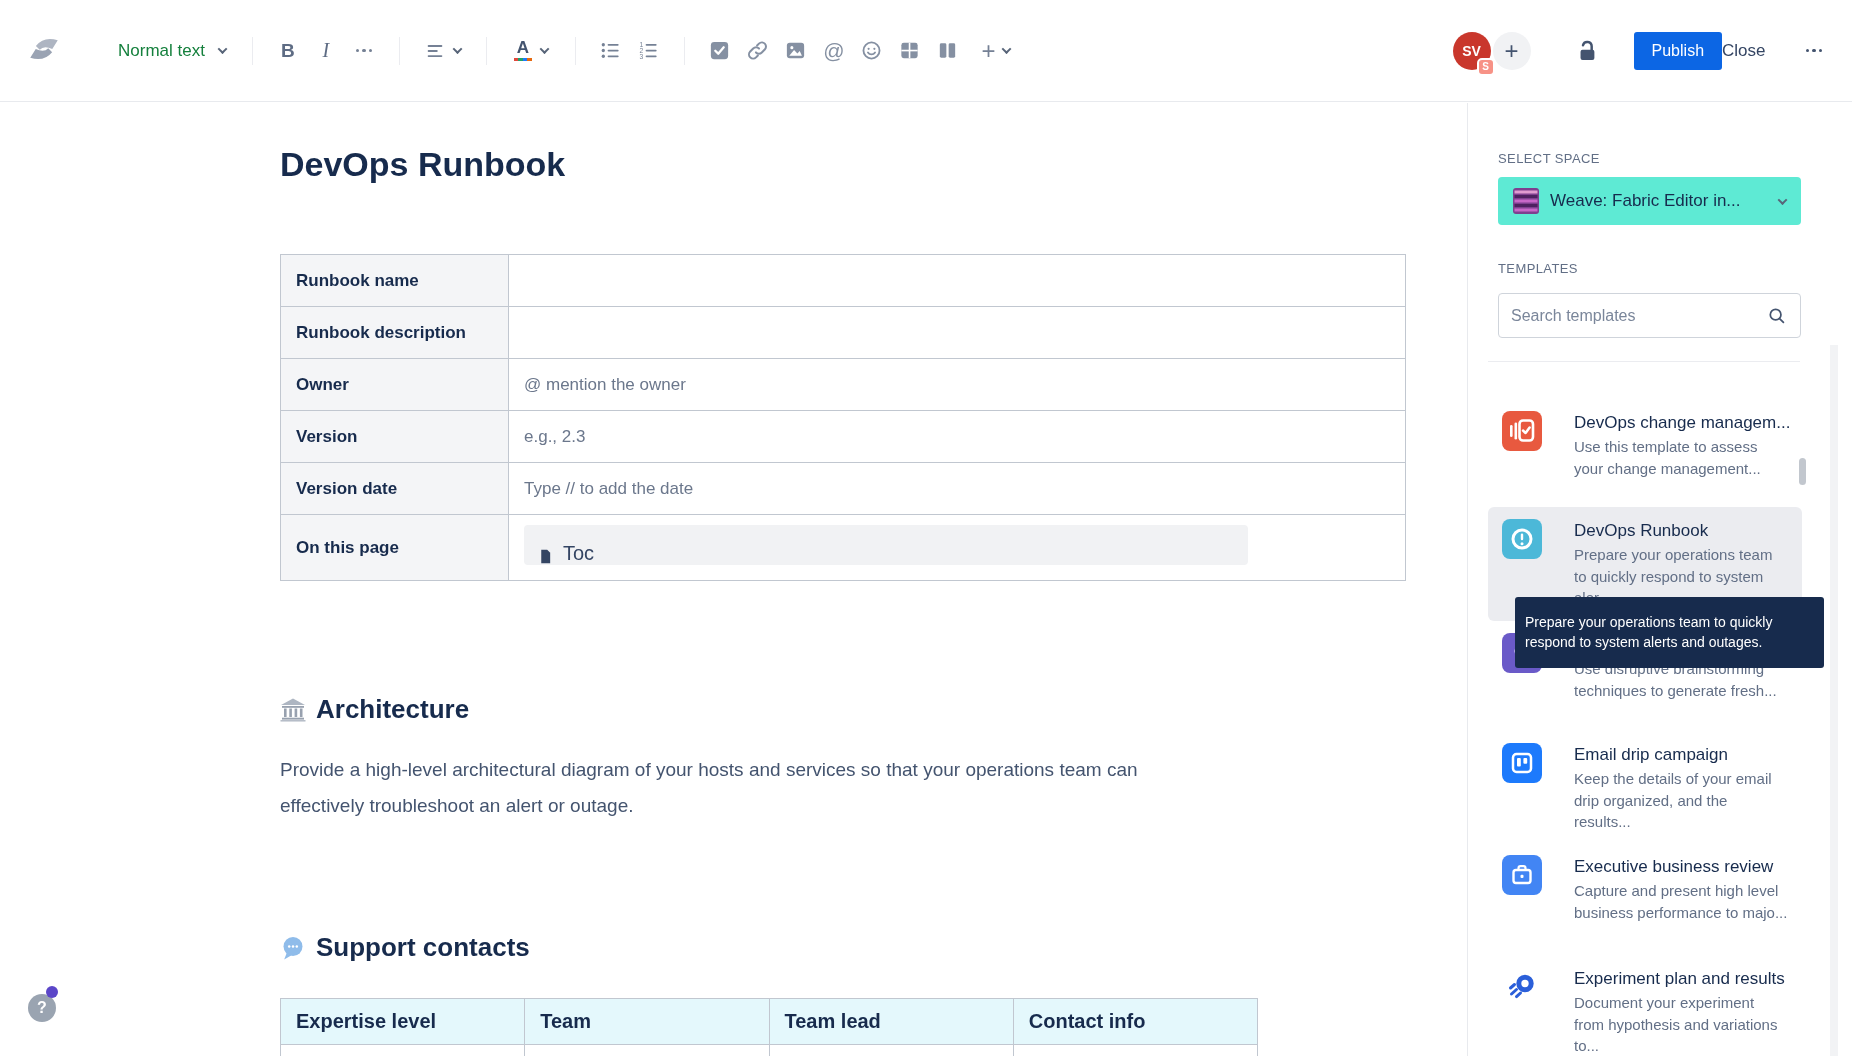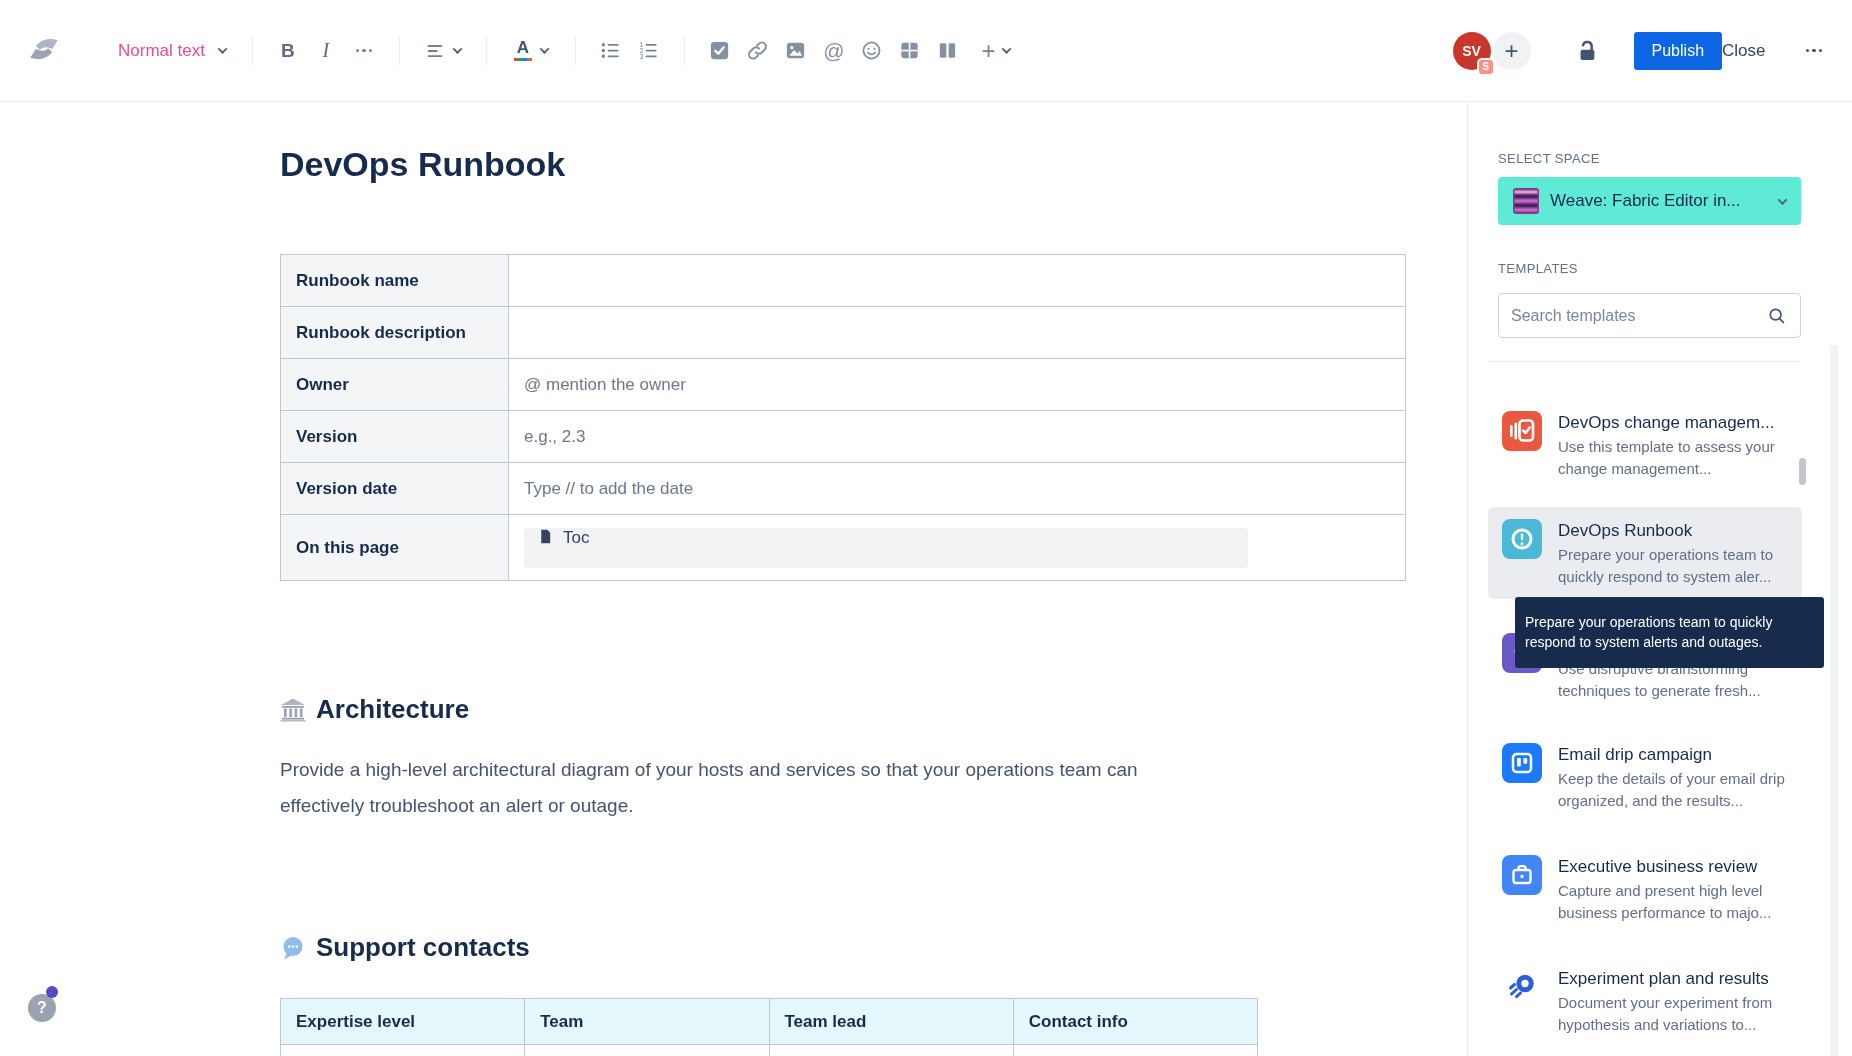--- a/index.html
+++ b/index.html
@@ -7,21 +7,21 @@
               font-family:"Liberation Sans", sans-serif; color:#172B4D; }
   .app { position:relative; width:1852px; height:1056px; background:#fff; }
 
   
   .topbar { position:absolute; top:0; left:0; right:0; height:102px;
             border-bottom:1px solid #E8EAEE; display:flex; align-items:center;
             padding:0 30px 0 24px; background:#fff; z-index:5; }
   .tb-left { display:flex; align-items:center; }
   .logo { margin-right:44px; }
   .style-select { display:flex; align-items:center; gap:14px; font-size:17px;
-                  color:#ec4899; padding:8px 10px; border-radius:4px; cursor:pointer; }
+                  color:#15803d; padding:8px 10px; border-radius:4px; cursor:pointer; }
   .sep { width:1px; height:28px; background:#EBECF0; margin:0 16px; }
   .tbtn { min-width:34px; height:34px; display:flex; align-items:center; justify-content:center;
           border-radius:4px; color:#758195; cursor:pointer; margin:0 2px; }
   .tbtn.bold { font-weight:700; font-size:19px; color:#5E6C84; }
   .tbtn.italic { font-style:italic; font-family:"Liberation Serif", serif; font-size:20px; color:#5E6C84; }
   .dots3 { display:flex; gap:3px; }
   .dots3 i { width:3.5px; height:3.5px; border-radius:50%; background:#758195; }
   .dots3.dark i { background:#44546F; }
   .caret { width:7px; height:7px; border-right:2px solid #586579; border-bottom:2px solid #586579;
            transform:rotate(45deg) translate(-1px,-1px); display:inline-block; }
@@ -48,28 +48,28 @@
   
   .editor { position:absolute; top:103px; left:0; width:1466px; bottom:0; overflow:hidden; background:#fff; }
   .doc { margin:39px 0 0 280px; width:978px; }
   .doc-title { font-size:34px; font-weight:600; color:#172B4D; line-height:44px; cursor:text; }
   table.info { border-collapse:collapse; margin-top:68px; width:1126px; }
   table.info td { border:1px solid #C1C7D0; font-size:17px; padding:0 15px; }
   table.info td.lbl { width:228px; background:#F4F5F7; font-weight:700; color:#172B4D; }
   table.info td.val { color:#6B778C; }
   table.info tr { height:52px; }
   table.info tr.tall { height:66px; }
-  .toc-chip { background:#F1F2F4; border-radius:4px; height:40px; display:inline-flex; align-items:flex-start;
-              gap:9px; padding:0 13px; width:724px; color:#344563; font-size:17px; cursor:pointer; }
+  .toc-chip { background:#F1F2F4; border-radius:4px; height:40px; display:inline-flex; align-items:flex-end;
+              gap:9px; padding:0 13px; width:724px; color:#344563; font-size:20px; cursor:pointer; }
   .h2 { display:flex; align-items:center; gap:10px; font-size:26px; font-weight:600; color:#172B4D; cursor:text; }
   .h2.arch { margin-top:113px; }
   .h2.supp { margin-top:108px; }
   .para { margin-top:27px; font-size:19px; line-height:36px; color:#44546F; max-width:930px; cursor:text; }
   table.support { border-collapse:collapse; margin-top:35px; width:978px; }
-  table.support td { border:1px solid #C1C7D0; font-size:17px; padding:0 15px; width:244px; }
+  table.support td { border:1px solid #C1C7D0; font-size:20px; padding:0 15px; width:244px; }
   table.support tr.head { height:46px; }
   table.support tr.head td { background:#E4F8FC; font-weight:700; color:#172B4D; }
   table.support tr.empty { height:42px; }
 
   
   .sidebar { position:absolute; top:103px; left:1467px; right:0; bottom:0;
              border-left:1px solid #E8EAEE; background:#fff; }
   .side-label { position:absolute; left:30px; font-size:13px; font-weight:400;
                 letter-spacing:0.4px; color:#626F86; }
   .lbl-space { top:48px; }
@@ -78,21 +78,21 @@
                   background:#5eead4; border-radius:4px; display:flex; align-items:center;
                   gap:11px; padding:0 15px; cursor:pointer; }
   .space-name { flex:1; font-size:17px; color:#172B4D; white-space:nowrap; overflow:hidden; }
   .search-box { position:absolute; left:30px; top:190px; width:303px; height:45px;
                 border:1px solid #CFD4DB; border-radius:4px; background:#fff;
                 display:flex; align-items:center; padding:0 12px; }
   .search-box input { flex:1; border:none; outline:none; background:transparent;
                       font-size:16px; font-family:inherit; color:#172B4D; }
   .search-box input::placeholder { color:#7A869A; }
   .list-divider { position:absolute; left:20px; top:258px; width:312px; height:1px; background:#EBECF0; }
-  .titem { position:absolute; left:20px; width:314px; min-height:84px; display:flex; gap:16px;
+  .titem { position:absolute; left:20px; width:314px; min-height:84px; display:flex; gap:32px;
            padding:12px 14px; border-radius:6px; cursor:pointer; }
   .titem.sel { background:#EBECF0; }
   .ticon { width:40px; height:40px; border-radius:8px; flex:none; display:flex;
            align-items:center; justify-content:center; }
   .c1 { background:#E8593F; } .c2 { background:#4CB8D8; } .c3 { background:#6A5AC8; }
   .c4 { background:#1D7AFC; } .c5 { background:#4285F4; } .c6 { background:transparent; }
   .ttext { display:flex; flex-direction:column; }
   .tname { font-size:17px; color:#172B4D; line-height:23px; white-space:nowrap; }
   .tdesc { font-size:15px; color:#626F86; line-height:21.5px; margin-top:2px; }
   .t1 { top:296px; } .t2 { top:404px; } .t3 { top:518px; }

